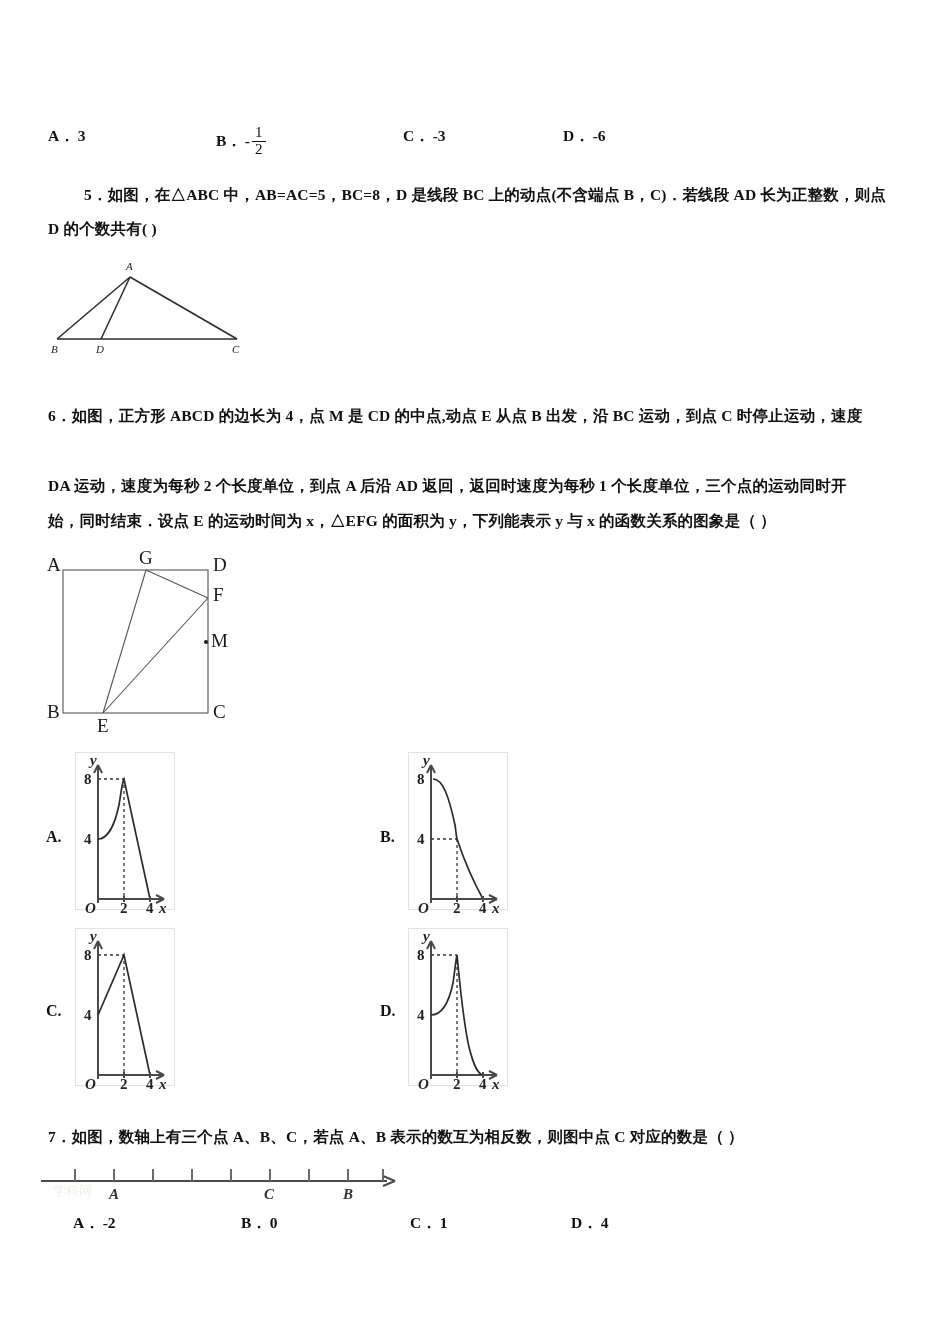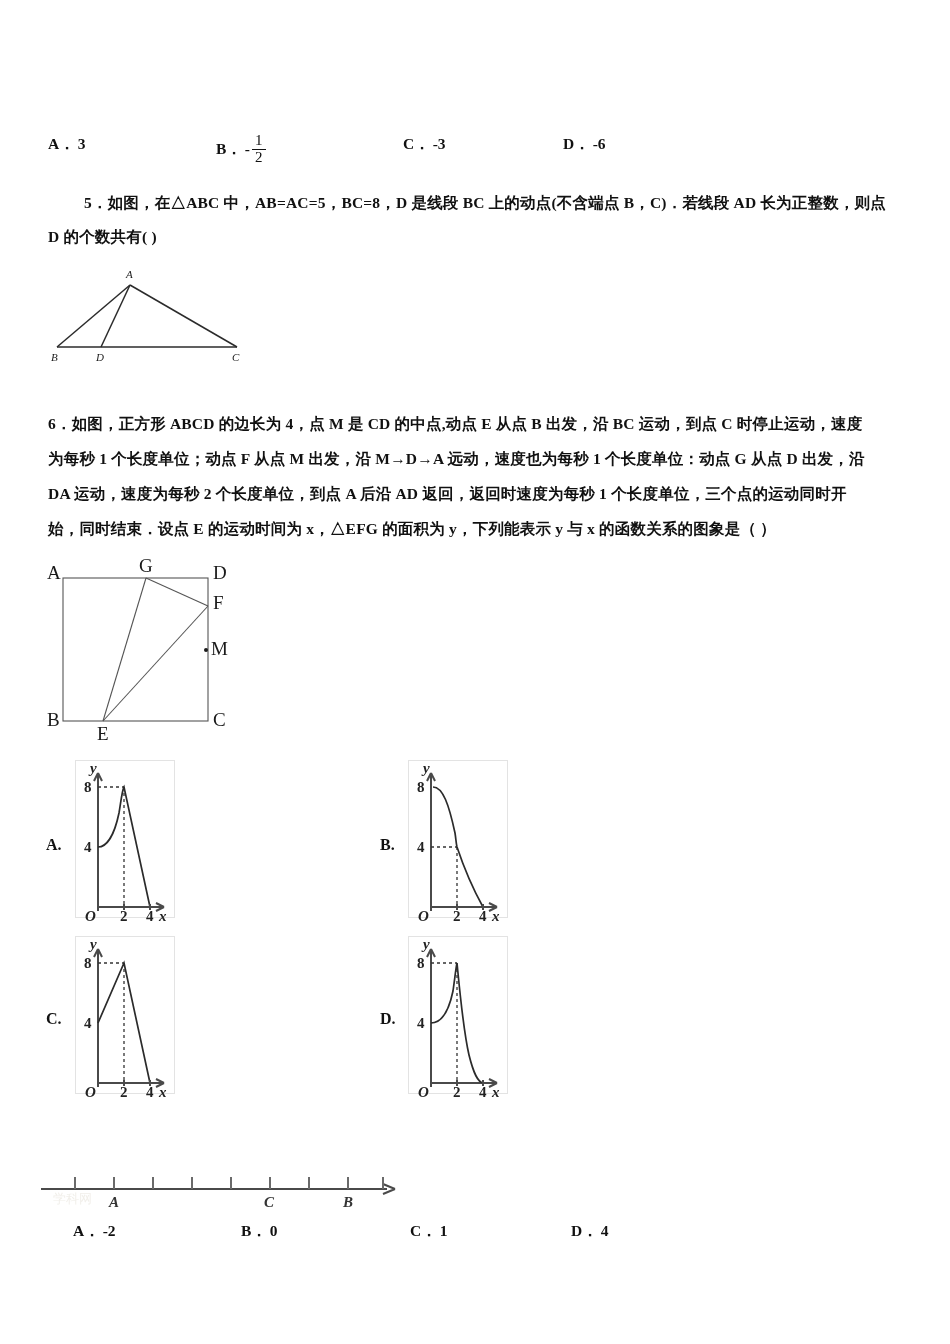--- a/index.html
+++ b/index.html
@@ -10,21 +10,21 @@
   body {
     width: 950px;
     height: 1344px;
     position: relative;
     font-family: "Liberation Serif", serif;
     color: #0a0a0a;
     overflow: hidden;
   }
   .page {
     position: absolute;
-    left: 0; top: 8px;
+    left: 0; top: 0;
     width: 950px;
     height: 1180px;
   }
 
   
   .qtext {
     position: absolute;
     font-family: "Liberation Serif", serif;
     font-weight: bold;
     font-size: 15.5px;
@@ -155,21 +155,20 @@
       <line class="ln-dark" x1="85" y1="25" x2="56" y2="87"></line>
       <text class="tx-it" x="81" y="18">A</text>
       <text class="tx-it" x="6" y="101">B</text>
       <text class="tx-it" x="51" y="101">D</text>
       <text class="tx-it" x="187" y="101">C</text>
     </svg>
   </div>
 
 
   <div class="qtext" style="left:48px; top:399px;">6．如图，正方形 ABCD 的边长为 4，点 M 是 CD 的中点,动点 E 从点 B 出发，沿 BC 运动，到点 C 时停止运动，速度</div>
-  <div class="qtext" style="left:48px; top:434px;">为每秒 1 个长度单位；动点 F 从点 M 出发，沿 M→D→A 远动，速度也为每秒 1 个长度单位：动点 G 从点 D 出发，沿</div>
   <div class="qtext" style="left:48px; top:469px;">DA 运动，速度为每秒 2 个长度单位，到点 A 后沿 AD 返回，返回时速度为每秒 1 个长度单位，三个点的运动同时开</div>
   <div class="qtext" style="left:48px; top:504px;">始，同时结束．设点 E 的运动时间为 x，△EFG 的面积为 y，下列能表示 y 与 x 的函数关系的图象是（      ）</div>
 
   <div class="fig" style="left:45px; top:550px; width:200px; height:185px;">
     <svg width="200" height="185" viewBox="0 0 200 185">
 
       <rect class="ln" x="18" y="20" width="145" height="143"></rect>
 
       <line class="ln" x1="101" y1="20" x2="58" y2="163"></line>
       <line class="ln" x1="101" y1="20" x2="163" y2="48"></line>
@@ -277,20 +276,21 @@
       <text class="tx-ax" x="14" y="12">y</text>
       <text class="tx-ax" x="83" y="160">x</text>
       <text class="tx-ax" x="9" y="160">O</text>
       <text class="tx-num" x="8" y="31">8</text>
       <text class="tx-num" x="8" y="91">4</text>
       <text class="tx-num" x="44" y="160">2</text>
       <text class="tx-num" x="70" y="160">4</text>
     </svg>
   </div>
 
+  <div class="qtext" style="left:48px; top:1120px;">7．如图，数轴上有三个点 A、B、C，若点 A、B 表示的数互为相反数，则图中点 C 对应的数是（      ）</div>
 
   <div class="fig" style="left:35px; top:1155px; width:380px; height:50px;">
     <svg width="380" height="50" viewBox="0 0 380 50">
 
       <text class="watermark-svg" x="18" y="40" font-family="Liberation Serif, serif" font-size="13" fill="#f1efea">学科网</text>
 
       <line class="ln-axis" x1="6" y1="26" x2="352" y2="26" stroke="#6a6a6a"></line>
       <path class="ln-axis" d="M360 26 L348 21 M360 26 L348 31" stroke="#3a3a3a"></path>
 
       <g stroke="#6a6a6a" stroke-width="2">

